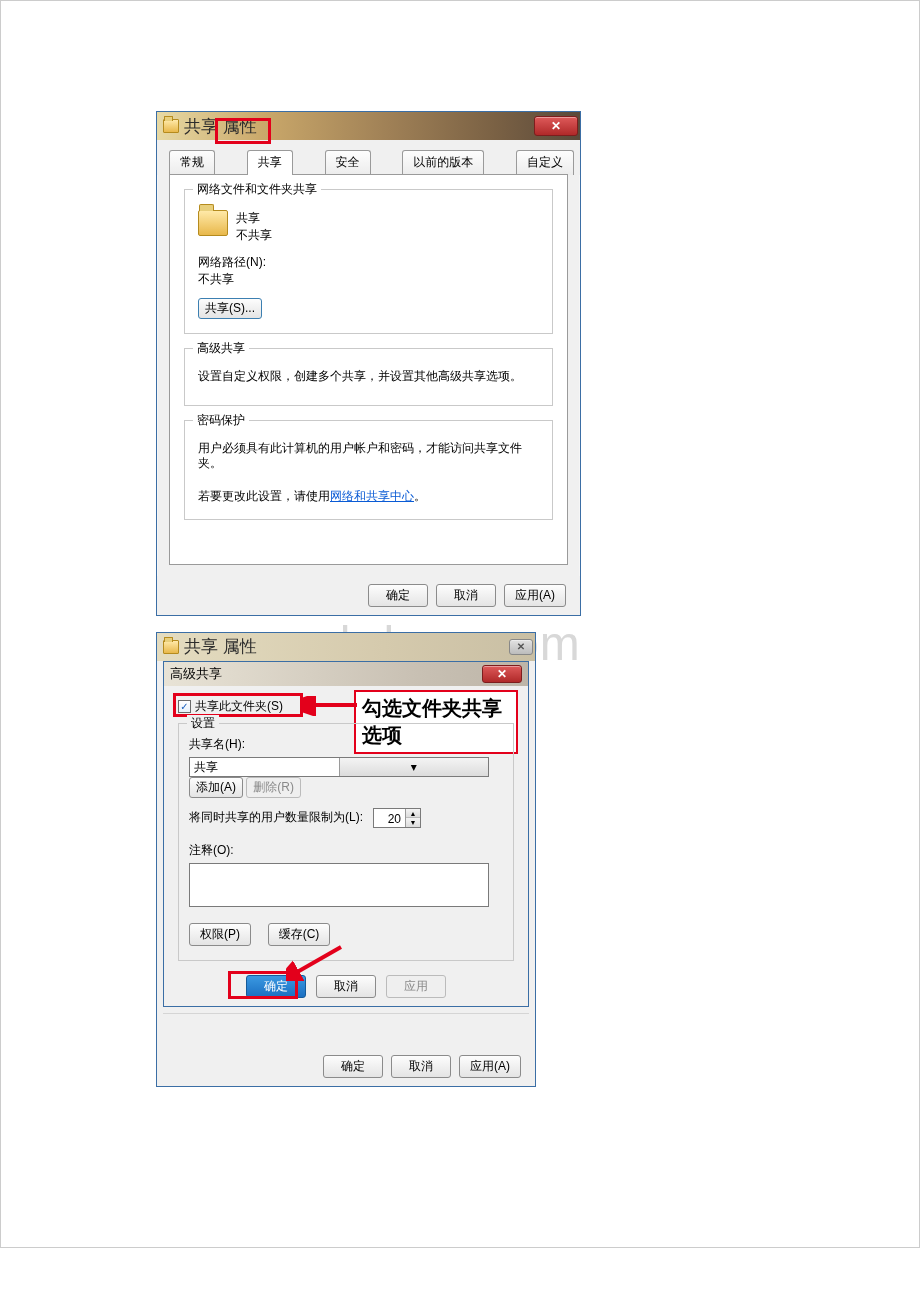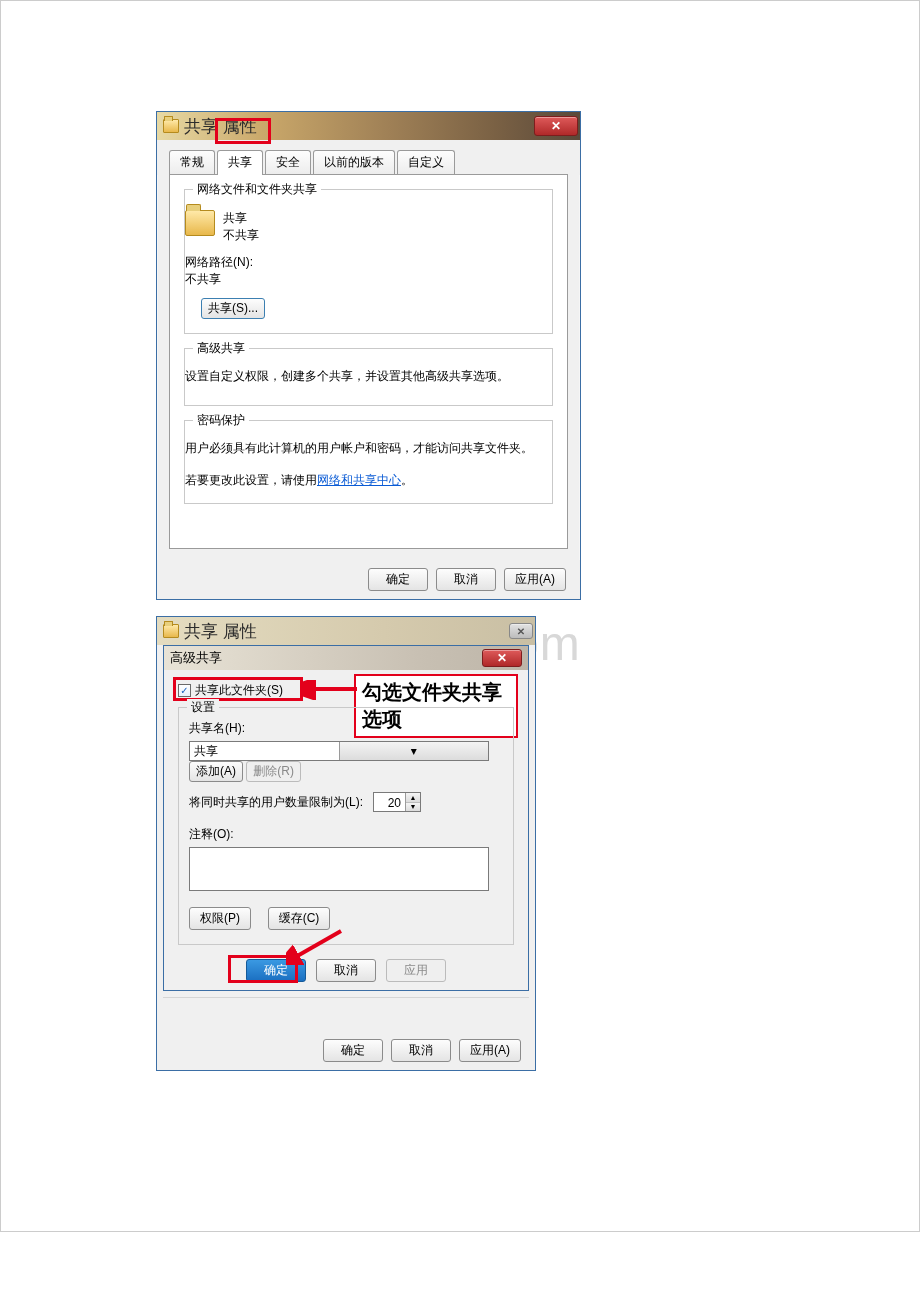--- a/index.html
+++ b/index.html
@@ -69,22 +69,23 @@
     box-shadow: inset 0 1px 0 rgba(255,255,255,.4);
   }
   .closebtn.grey {
     background: linear-gradient(#e2e2e2,#bcbcbc);
     border-color:#888; color:#555;
     width: 24px; height: 16px; font-size: 10px;
   }
   
   .tabstrip {
     display:flex; align-items:flex-end;
-    padding: 10px 12px 0 12px;
+    padding: 10px 4px 0 12px;
     background:#f0f0f0;
+    justify-content:space-between;
   }
   .tab {
     padding: 3px 10px 4px 10px;
     border: 1px solid #9a9a9a;
     border-bottom: none;
     background: linear-gradient(#fdfdfd,#ececec);
     border-top-left-radius:3px; border-top-right-radius:3px;
     margin-right: 2px;
     position: relative;
   }
@@ -93,21 +94,21 @@
     margin: 0 12px 10px 12px;
     background: #fff;
     border: 1px solid #9a9a9a;
     padding: 14px 14px 30px 14px;
     position: relative;
     top:-1px;
   }
   
   .gbox {
     border: 1px solid #c9c9c9;
-    padding: 20px 12px 14px 0;
+    padding: 20px 12px 14px 13px;
     position: relative;
     margin-bottom: 14px;
   }
   .gbox .glabel {
     position:absolute; top:-9px; left:8px;
     background:#fff; padding: 0 4px;
   }
   .foldbig {
     width: 30px; height: 26px;
     background: linear-gradient(#ffe9a8,#e8b84b);
@@ -241,21 +242,21 @@
           <div>
             <div>共享</div>
             <div>不共享</div>
           </div>
         </div>
         <div style="margin-top:10px;">
           <div>网络路径(N):</div>
           <div>不共享</div>
         </div>
         <div style="margin-top:10px;">
-          <span class="btn tiny" style="border-color:#3c7fb1;margin-left:16px;">共享(S)...</span>
+          <span class="btn tiny" style="border-color:#3c7fb1;">共享(S)...</span>
         </div>
       </div>
 
       <div class="gbox" style="padding-bottom:20px;">
         <span class="glabel">高级共享</span>
         <div style="line-height:1.3;">设置自定义权限，创建多个共享，并设置其他高级共享选项。</div>
       </div>
 
       <div class="gbox">
         <span class="glabel">密码保护</span>

